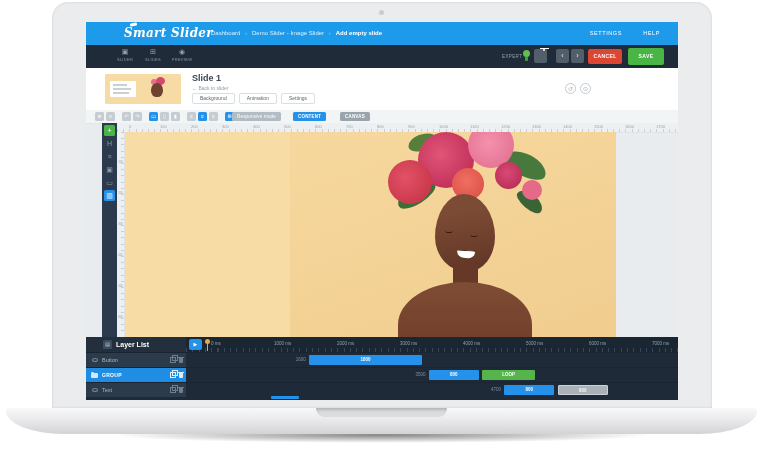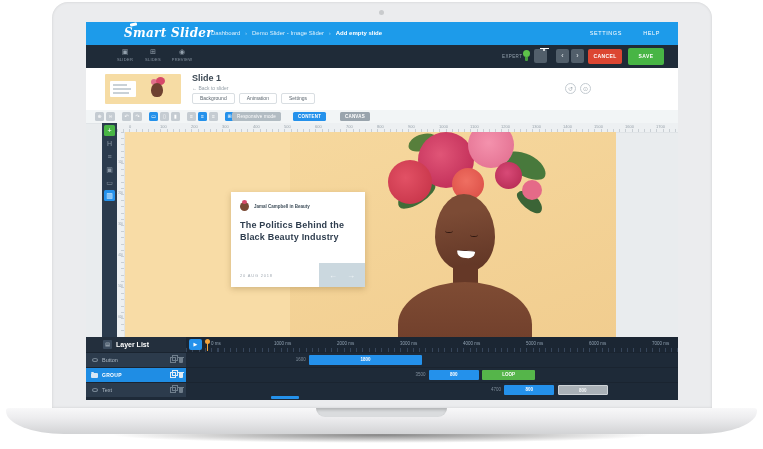--- a/index.html
+++ b/index.html
@@ -314,33 +314,20 @@
       <div class="flower" style="left:205px;top:30px;width:27px;height:27px;background:radial-gradient(circle at 45% 40%,#d84a77,#b1264e)"></div>
       <div class="flower" style="left:232px;top:48px;width:20px;height:20px;background:#e56a88"></div>
       <div id="head"></div>
       <div class="eye" style="left:155px;top:96px"></div>
       <div class="eye" style="left:180px;top:95px"></div>
       <div id="smile"></div>
       <div id="neck"></div>
       <div id="chest"></div>
     </div>
 
-    <div id="card">
-      <div id="avatar"></div>
-      <div id="author">Jamal Campbell in Beauty</div>
-      <div id="card-heading">
-        <span>The Politics Behind the</span><br>
-        <span>Black Beauty Industry</span>
-      </div>
-      <div id="card-date">20 AUG 2018</div>
-      <div id="card-arrows">
-        <span>←</span>
-        <span>→</span>
-      </div>
-    </div>
   </div>
 
   <div id="timeline">
     <div id="tl-header">
       <div id="tl-ruler">
         <div id="playhead"></div>
       <span class="tl-ms" style="left: 25px;">0 ms</span>
           <span class="tl-ms" style="left: 88px;">1000 ms</span>
           <span class="tl-ms" style="left: 151px;">2000 ms</span>
           <span class="tl-ms" style="left: 214px;">3000 ms</span>

